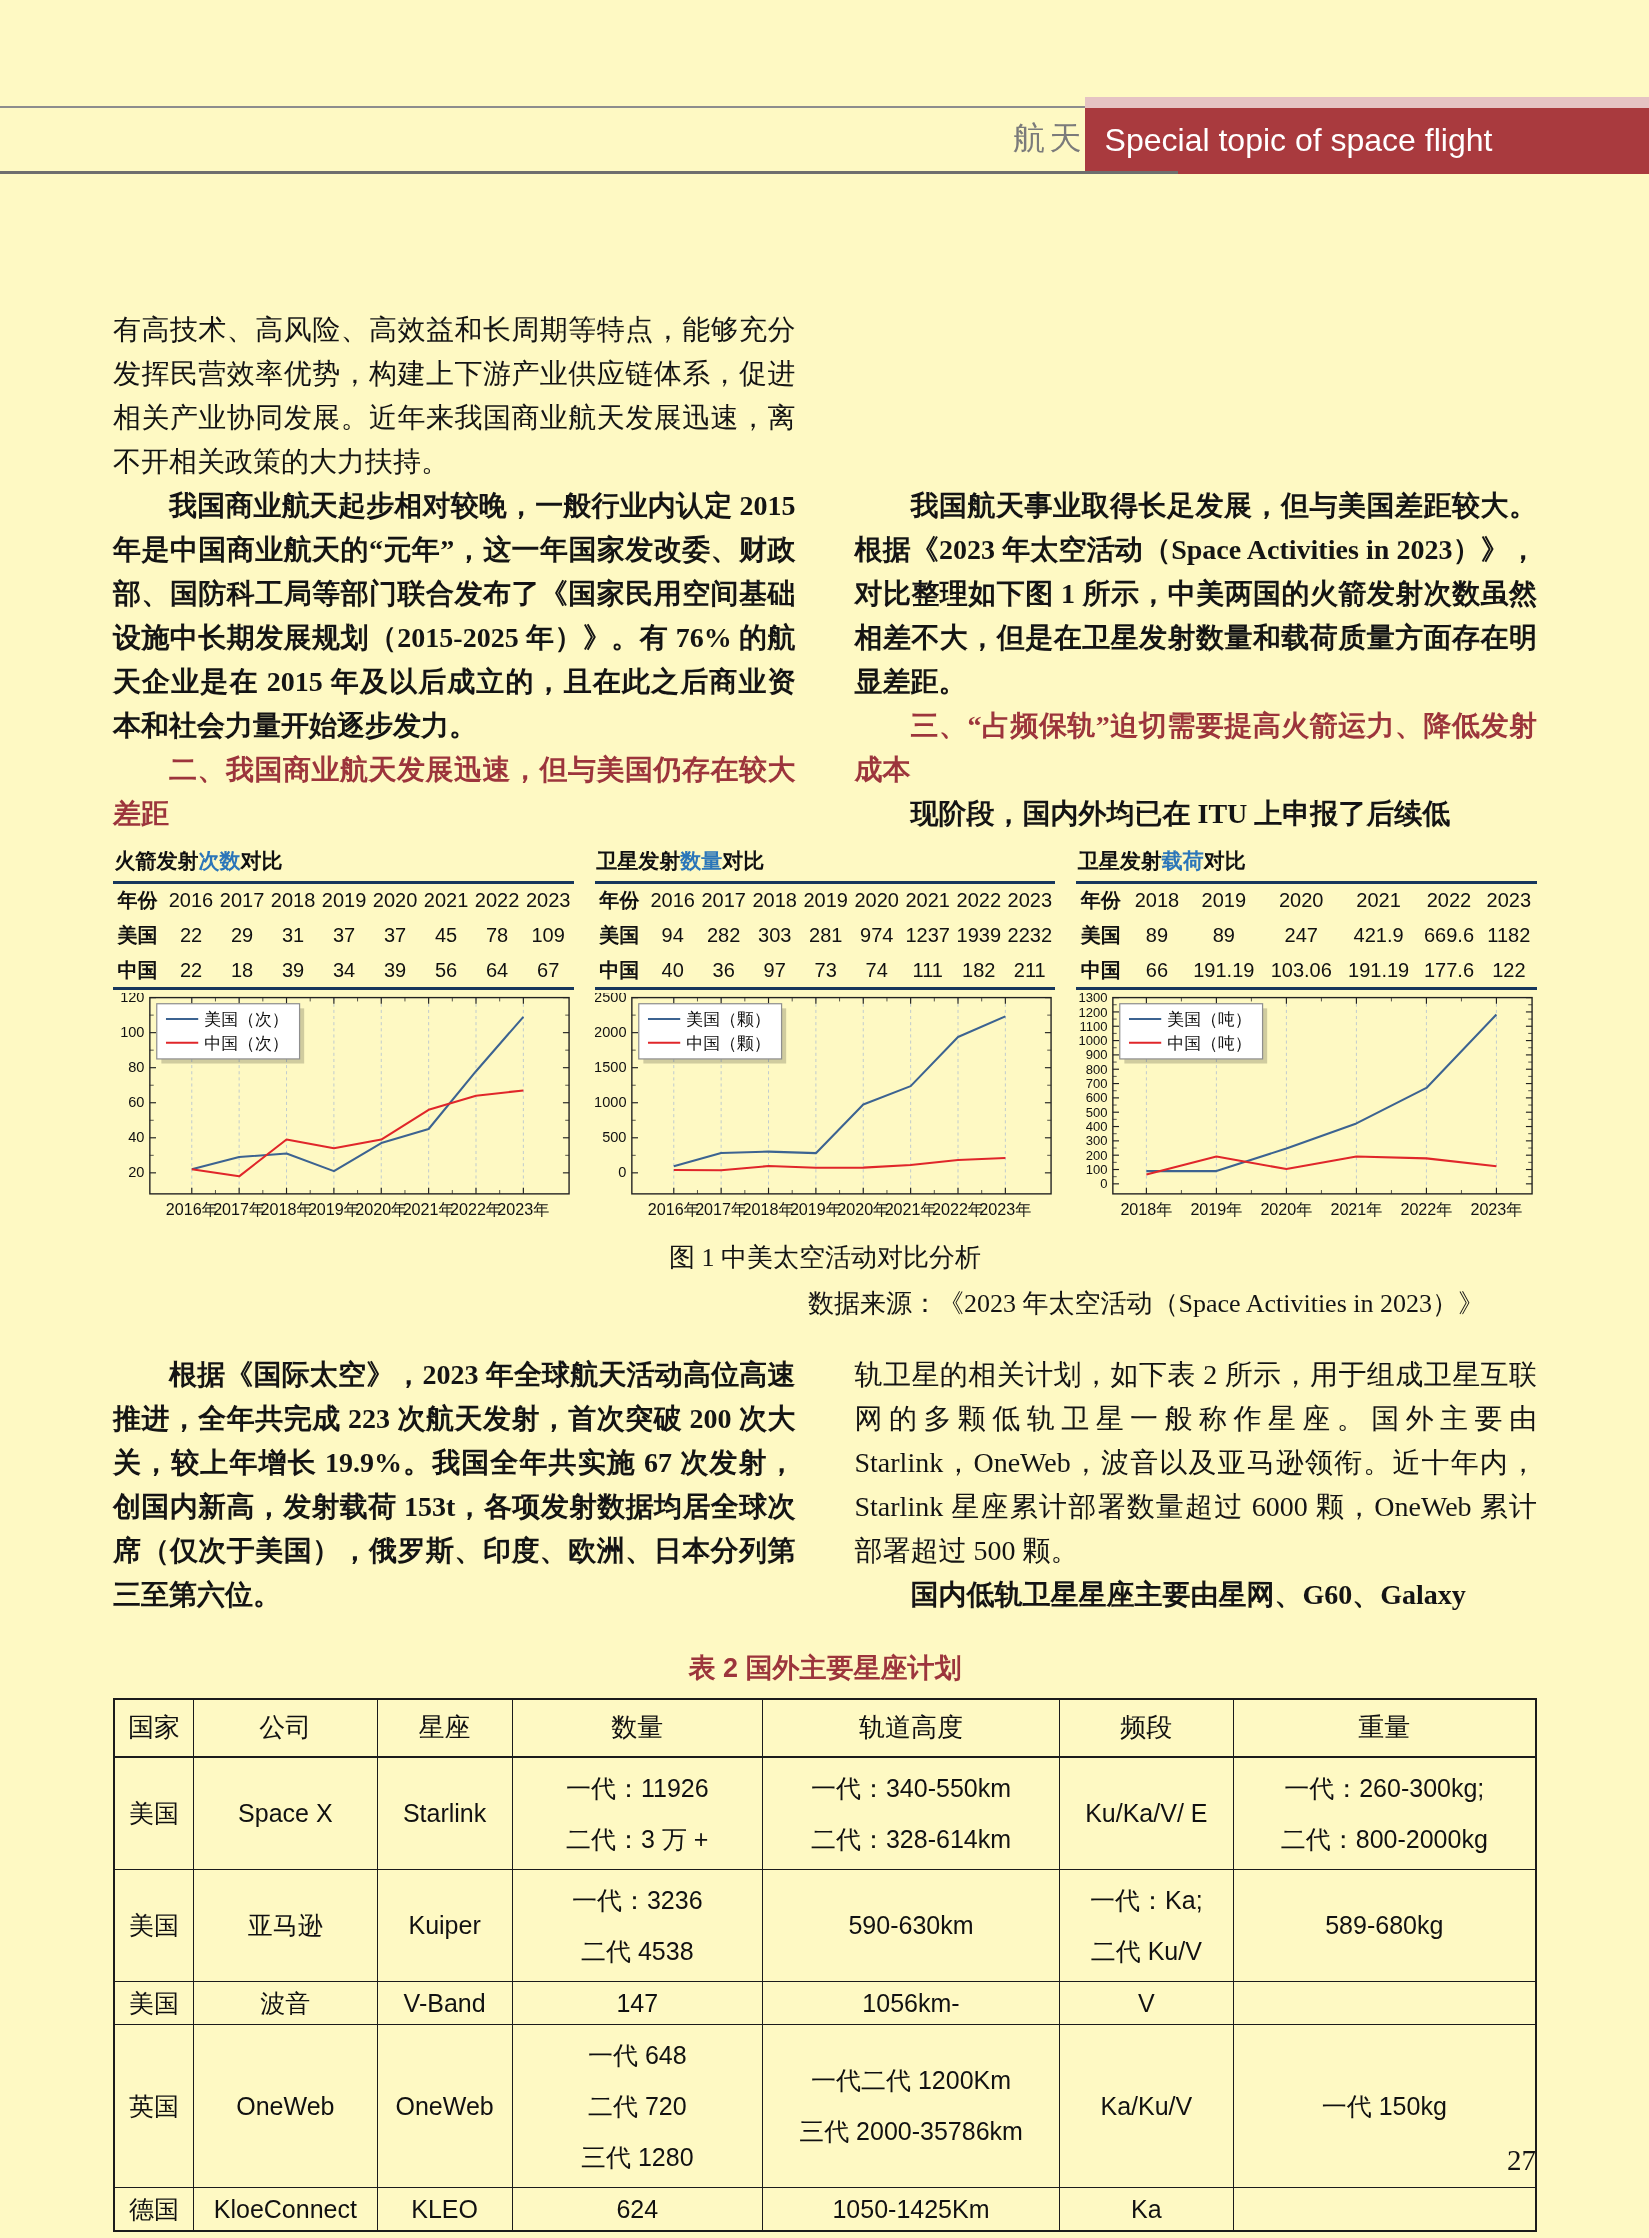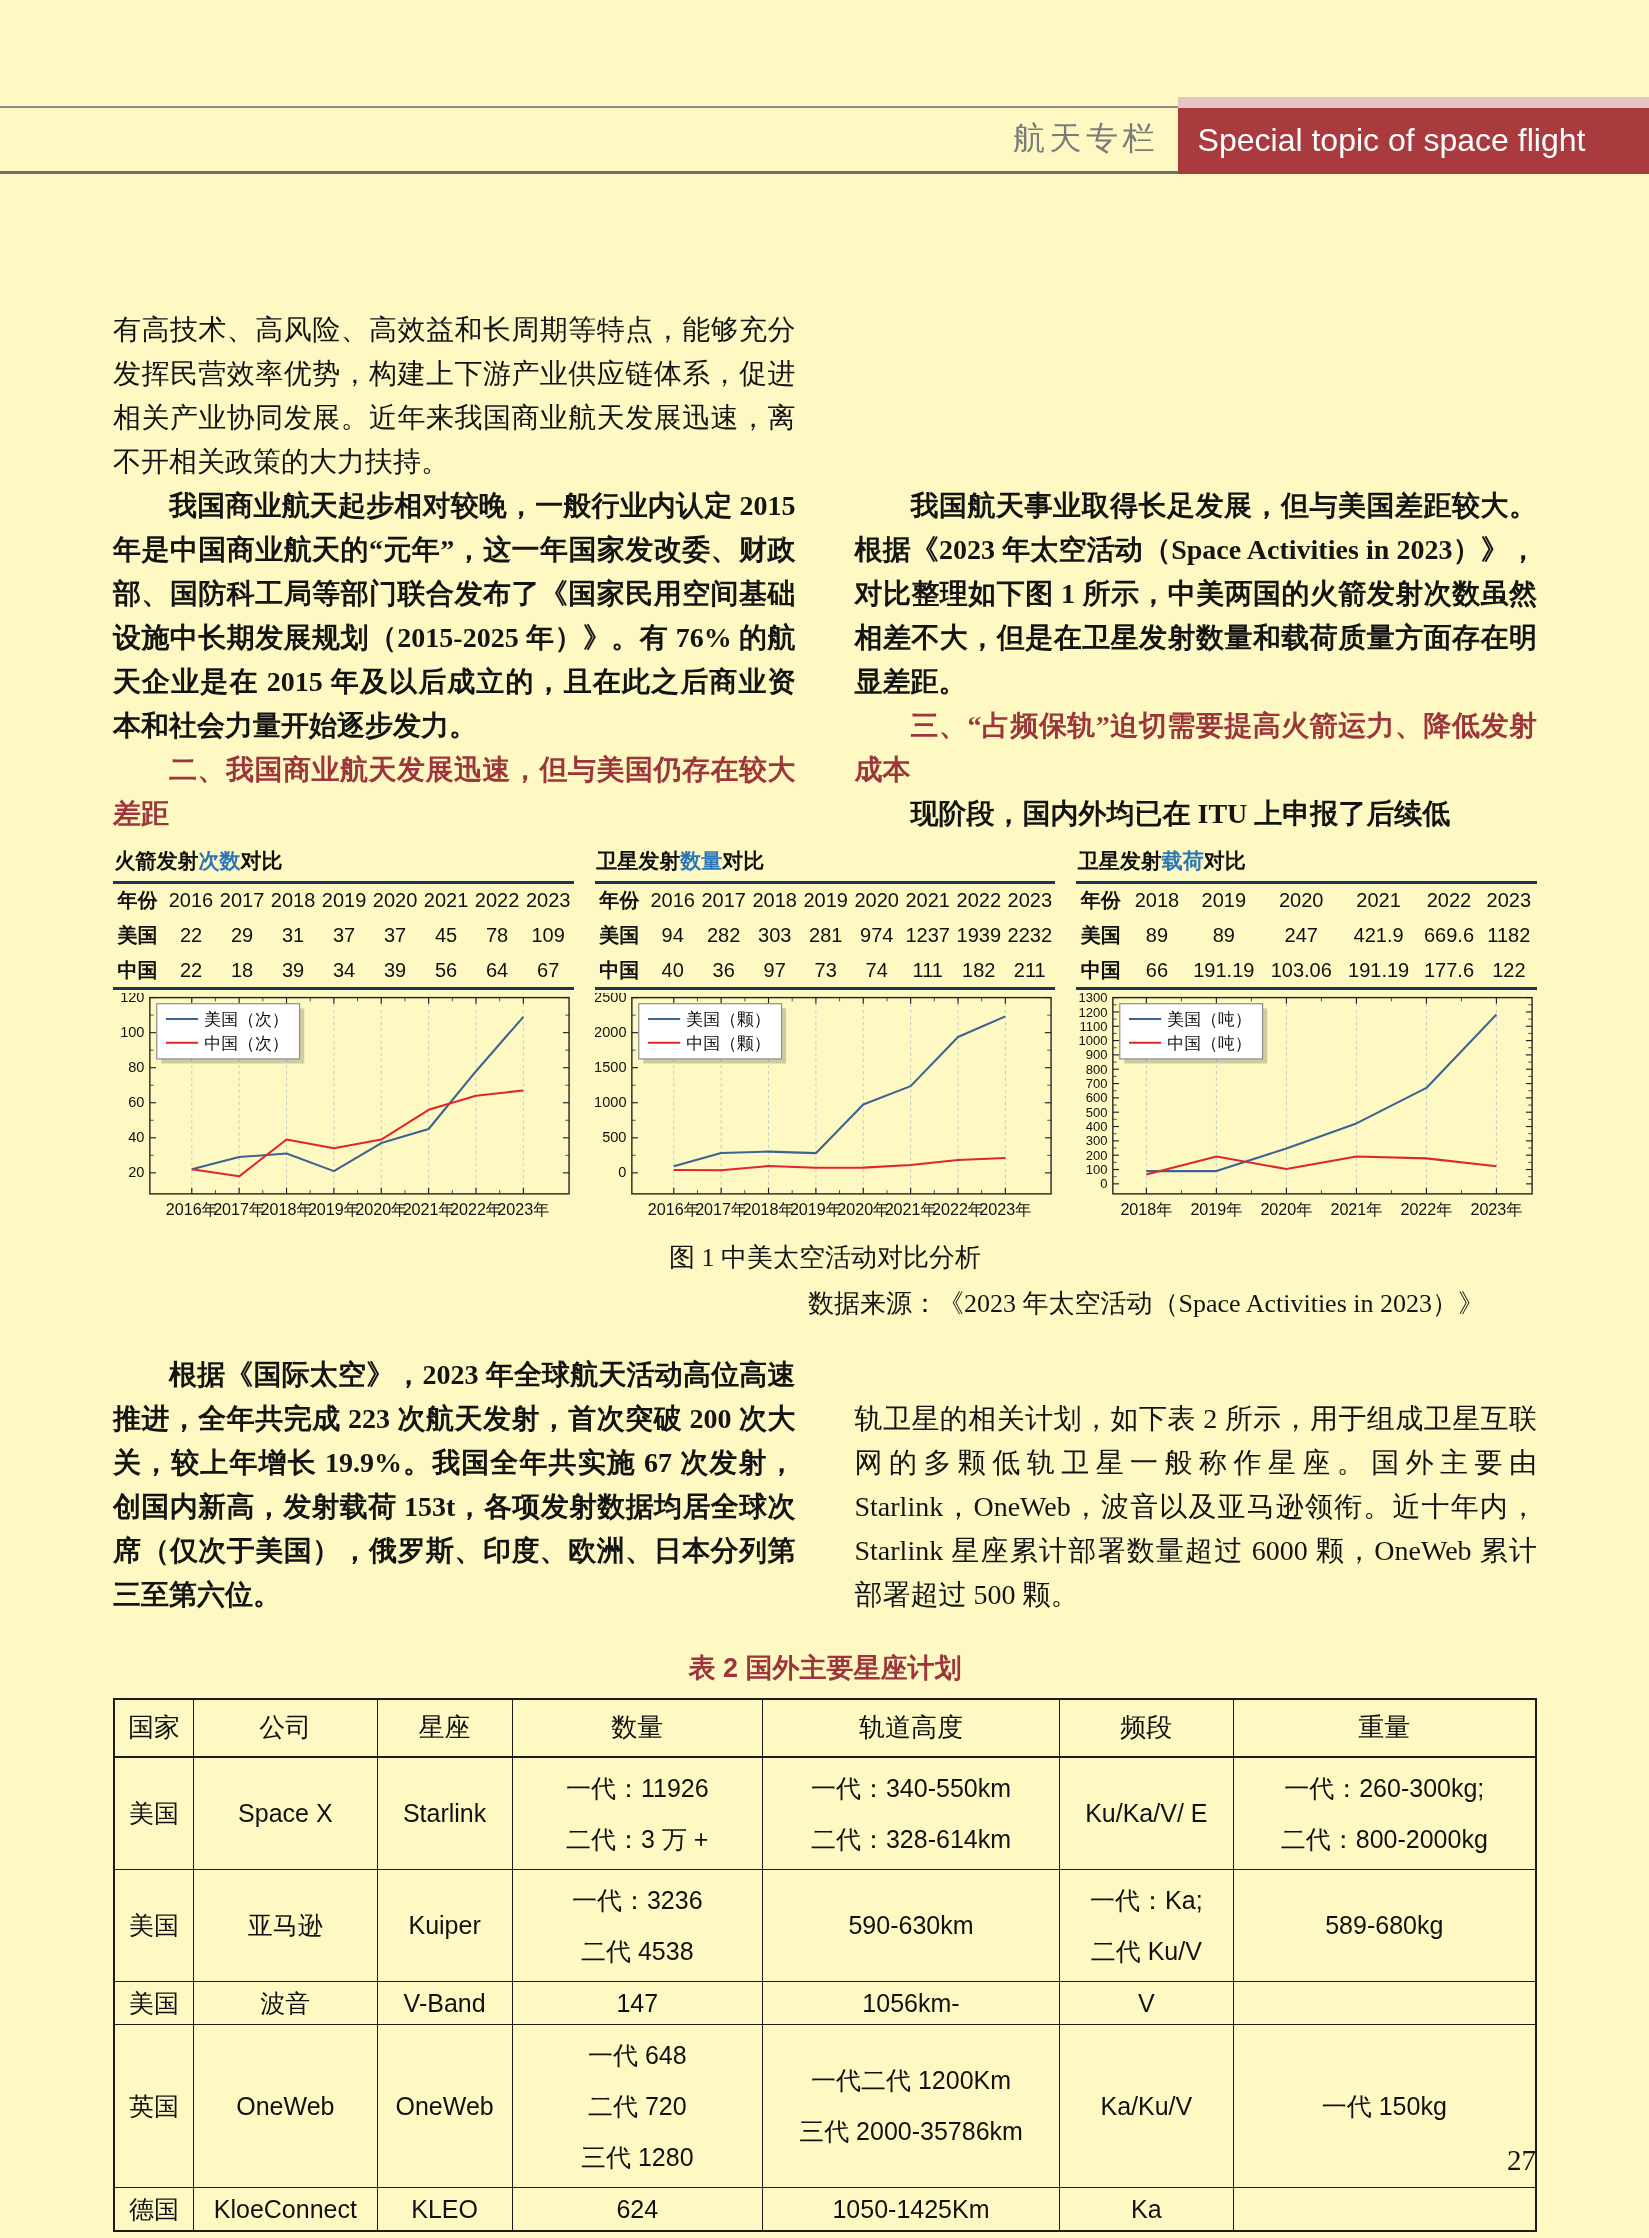--- a/index.html
+++ b/index.html
@@ -4,21 +4,21 @@
 <style>
   html,body{margin:0;padding:0;background:#e8e8e8;}
   .page{position:relative;width:1649px;height:2239px;background:#fef9c3;margin:0 auto;overflow:hidden;
         font-family:"Liberation Serif","DejaVu Serif",serif;color:#141414;}
   
   .header{position:relative;height:181px;margin-top:0;}
   .hline-top{position:absolute;left:0;top:106px;right:471px;height:1.5px;background:#8d8d8d;}
   .hline-bottom{position:absolute;left:0;top:171px;right:471px;height:3px;background:#6e6e6e;}
   .hdr-cn{position:absolute;right:490px;top:107px;height:63px;line-height:63px;
           font-family:"Liberation Sans","DejaVu Sans",sans-serif;font-size:32px;color:#7b7b7b;letter-spacing:4.5px;}
-  .banner{position:absolute;right:0;top:97px;width:471px;}
+  .banner{position:absolute;right:0;top:97px;width:564px;}
   .banner-pink{height:10.6px;background:#e5c3c3;}
   .banner-red{height:66px;background:#a93a3e;display:flex;align-items:center;padding-left:19.6px;
               font-family:"Liberation Sans","DejaVu Sans",sans-serif;font-size:32px;color:#ffffff;}
   
   .main{padding:0 112px 0 113px;}
   .cols{display:flex;gap:59px;margin-top:127px;align-items:flex-end;}
   .cols.second{margin-top:32px;}
   .col{flex:1;min-width:0;}
   .col p{margin:0;font-size:28px;line-height:44px;text-align:justify;}
   .col p.ind{text-indent:2em;font-weight:bold;}
@@ -478,20 +478,21 @@
 
     <div class="fig-caption">图 1 中美太空活动对比分析</div>
     <div class="fig-source">数据来源：《2023 年太空活动（Space Activities in 2023）》</div>
 
     <div class="cols second">
       <div class="col">
         <p class="ind">根据《国际太空》，2023 年全球航天活动高位高速推进，全年共完成 223 次航天发射，首次突破 200 次大关，较上年增长 19.9%。我国全年共实施 67 次发射，创国内新高，发射载荷 153t，各项发射数据均居全球次席（仅次于美国），俄罗斯、印度、欧洲、日本分列第三至第六位。</p>
       </div>
       <div class="col">
         <p>轨卫星的相关计划，如下表 2 所示，用于组成卫星互联网的多颗低轨卫星一般称作星座。国外主要由 Starlink，OneWeb，波音以及亚马逊领衔。近十年内， Starlink 星座累计部署数量超过 6000 颗，OneWeb 累计部署超过 500 颗。</p>
+        <p class="ind">国内低轨卫星星座主要由星网、G60、Galaxy</p>
       </div>
     </div>
 
     <div class="t2-title">表 2 国外主要星座计划</div>
     <table class="table2" id="table2">
         <colgroup>
           <col style="width:5.6%">
           <col style="width:12.9%">
           <col style="width:9.5%">
           <col style="width:17.6%">

